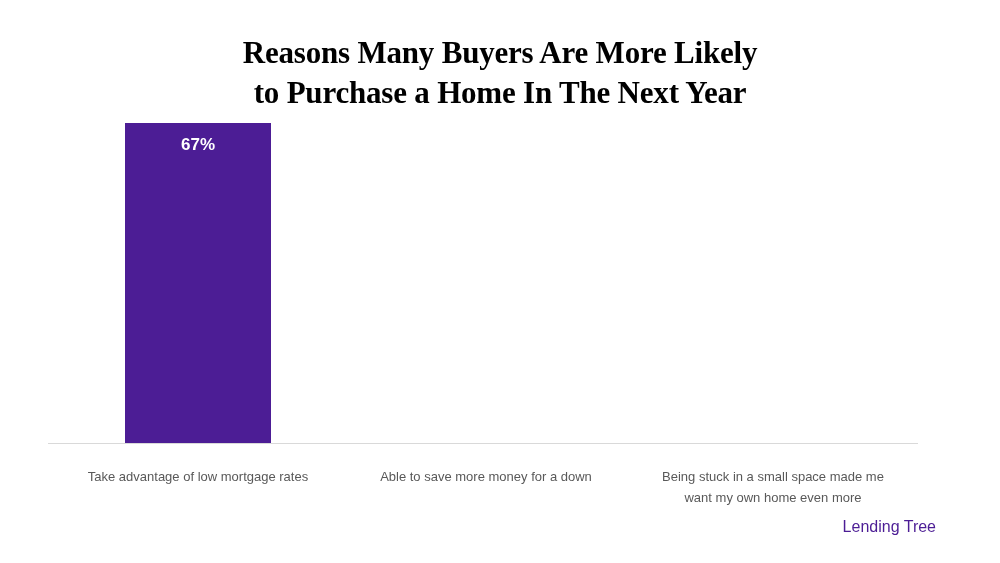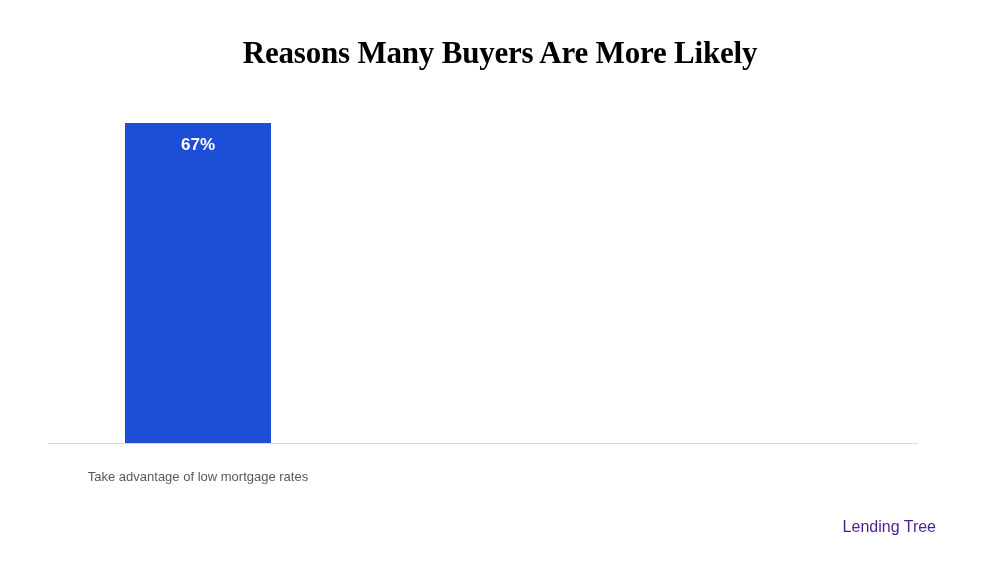--- a/index.html
+++ b/index.html
@@ -53,21 +53,21 @@
     position: absolute;
     left: 48px;
     top: 443px;
     width: 870px;
     height: 1px;
     background: #d9d9d9;
   }
 
   .bar {
     position: absolute;
-    background: #1d4ed8;
+    background: #4c1d95;
   }
 
   .bar-value {
     position: absolute;
     left: 0;
     width: 100%;
     text-align: center;
     color: #ffffff;
     font-weight: bold;
     font-size: 17px;
@@ -99,34 +99,40 @@
     font-family: "Liberation Sans", sans-serif;
   }
 </style>
 </head>
 <body>
 
 <div class="chart-canvas">
 
   <div class="chart-title">
     <span class="tline">Reasons Many Buyers Are More Likely</span>
+    <span class="tline">to Purchase a Home In The Next Year</span>
   </div>
 
   <div class="plot-area">
 
     <div class="axis-baseline"></div>
 
     <div class="bar" style="left:125px; top:123px; width:146px; height:320px;">
       <div class="bar-value" style="top:13px;">67%</div>
     </div>
     <div class="cat-label" style="left:28px; top:456px; width:340px;">
       <span class="cline">Take advantage of low mortgage rates</span>
     </div>
 
     <div class="cat-label" style="left:336px; top:456px; width:300px;">
+      <span class="cline">Able to save more money for a down</span>
     </div>
 
+    <div class="cat-label" style="left:623px; top:456px; width:300px;">
+      <span class="cline">Being stuck in a small space made me</span>
+      <span class="cline">want my own home even more</span>
+    </div>
 
   </div>
 
   <div class="source-note">Lending Tree</div>
 
 </div>
 
 </body></html>

